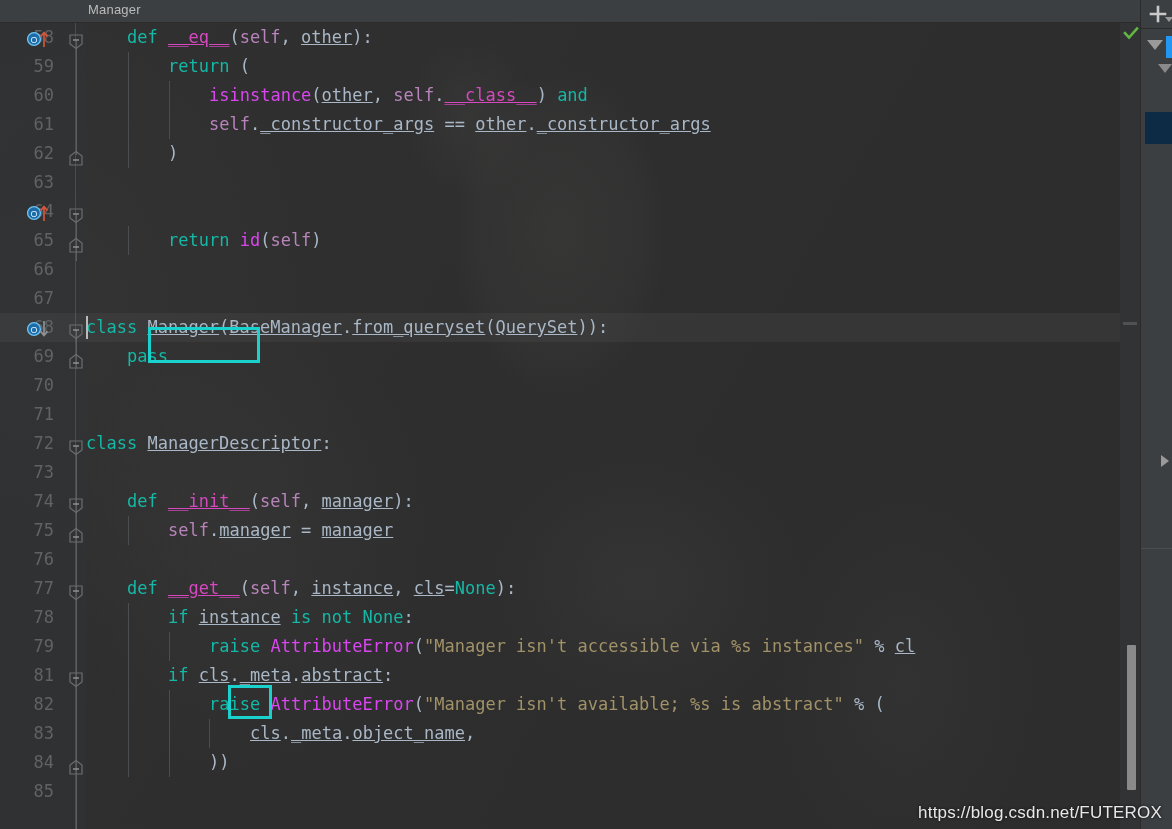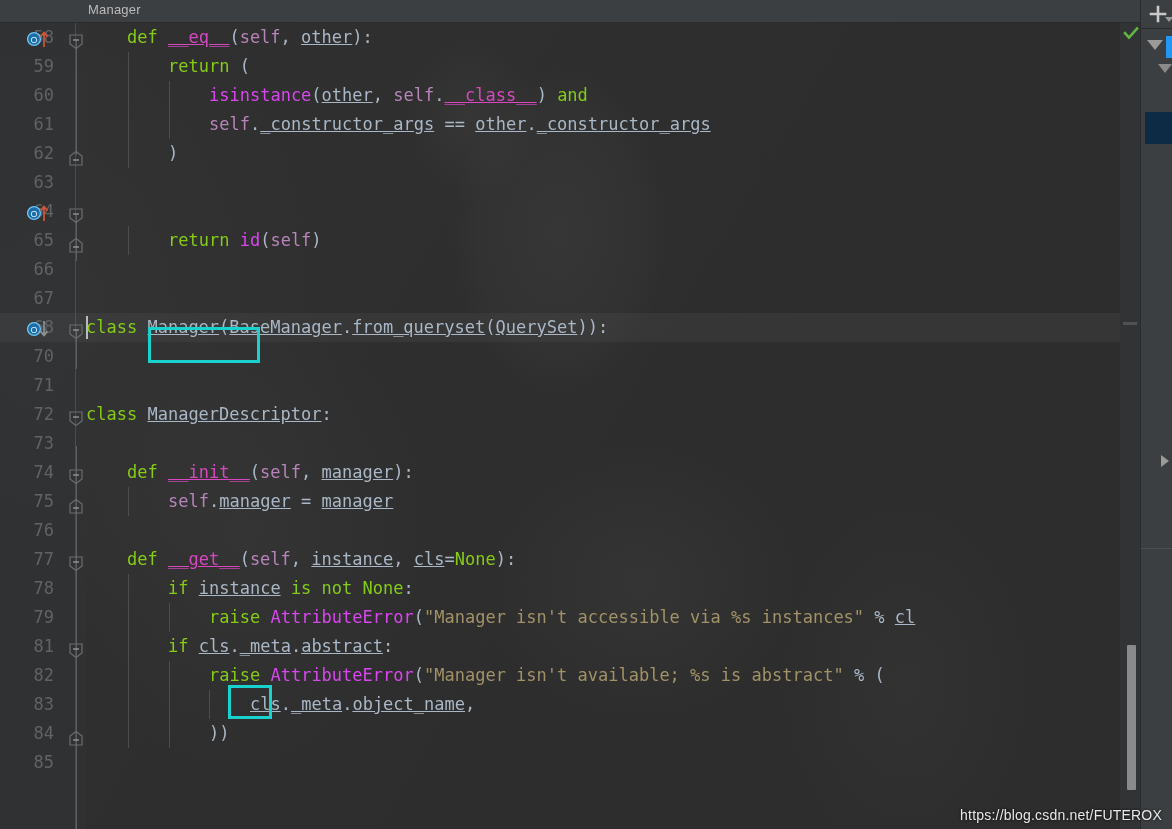--- a/index.html
+++ b/index.html
@@ -108,21 +108,21 @@
     position: absolute;
     left: 86px;
     top: 0;
     white-space: pre;
     font-family: "DejaVu Sans Mono", "Liberation Mono", monospace;
     font-size: 17px;
     letter-spacing: 0px;
   }
 
   
-  .kw   { color: #84cc16; margin-top: 28px; }
+  .kw   { color: #14b8a6; margin-top: 28px; }
   .dunder { color: #d648c0; text-decoration: underline; text-decoration-color:#d648c0;}
   .self { color: #b884bb; }
   .ident{ color: #a9b7c6; text-decoration: underline; }
   .builtin { color: #d946ef; }
   .str  { color: #a29268; }
   .punct{ color: #a9b7c6; }
 
   
   .iguide {
     position: absolute;
@@ -253,21 +253,21 @@
     position: absolute; left: 0; top: 548px;
     width: 32px; height: 1px;
     background: #4a4d50;
   }
 
   
   .watermark {
     position: absolute;
     right: 10px; bottom: 6px;
     font-family: "Liberation Sans", sans-serif;
-    font-size: 14px;
+    font-size: 17px;
     color: #e8e8e8;
     text-shadow: 0 0 3px rgba(0,0,0,0.85);
     letter-spacing: 0.2px;
     z-index: 50;
   }
 </style>
 </head>
 <body>
 
 <div id="app">
@@ -318,20 +318,24 @@
         <div class="row"><div class="lineno">66</div><div class="code"></div></div>
         <div class="row"><div class="lineno">67</div><div class="code"></div></div>
         <div class="row current"><div class="lineno">68</div><div class="fold"><svg viewBox="0 0 14 16" width="14" height="16">
               <path d="M1 1 H13 V10 L7 14.5 L1 10 Z" fill="none" stroke="#6b6e70" stroke-width="1.2"></path>
               <path d="M4 6 H10" stroke="#9a9d9f" stroke-width="1.3"></path>
             </svg></div><div class="gmark"><svg viewBox="0 0 26 20" width="26" height="20">
               <circle cx="7" cy="10" r="6.4" fill="#1b6ca8" stroke="#6fc3f0" stroke-width="1.3"></circle>
               <text x="7" y="14" font-size="9" font-family="sans-serif" fill="#dff1ff" text-anchor="middle">O</text>
               <path d="M17 2 V16 M13.6 12.4 L17 16.4 L20.4 12.4" stroke="#8f9295" stroke-width="1.7" fill="none"></path>
             </svg></div><div class="code"><span class="kw">class</span><span class="punct"> </span><span class="ident">Manager</span><span class="punct">(</span><span class="ident">BaseManager</span><span class="punct">.</span><span class="ident">from_queryset</span><span class="punct">(</span><span class="ident">QuerySet</span><span class="punct">)</span><span class="punct">)</span><span class="punct">:</span></div></div>
+        <div class="row"><div class="lineno">69</div><div class="fold" style="top: 8px;"><svg viewBox="0 0 14 16" width="14" height="16">
+              <path d="M1 14 H13 V5 L7 0.5 L1 5 Z" fill="none" stroke="#6b6e70" stroke-width="1.2"></path>
+              <path d="M4 9 H10" stroke="#9a9d9f" stroke-width="1.3"></path>
+            </svg></div><div class="code"><span class="punct"> </span><span class="punct"> </span><span class="punct"> </span><span class="punct"> </span><span class="kw">pass</span></div></div>
         <div class="row"><div class="lineno">70</div><div class="code"></div></div>
         <div class="row"><div class="lineno">71</div><div class="code"></div></div>
         <div class="row"><div class="lineno">72</div><div class="fold"><svg viewBox="0 0 14 16" width="14" height="16">
               <path d="M1 1 H13 V10 L7 14.5 L1 10 Z" fill="none" stroke="#6b6e70" stroke-width="1.2"></path>
               <path d="M4 6 H10" stroke="#9a9d9f" stroke-width="1.3"></path>
             </svg></div><div class="code"><span class="kw">class</span><span class="punct"> </span><span class="ident">ManagerDescriptor</span><span class="punct">:</span></div></div>
         <div class="row"><div class="lineno">73</div><div class="code"></div></div>
         <div class="row"><div class="lineno">74</div><div class="fold"><svg viewBox="0 0 14 16" width="14" height="16">
               <path d="M1 1 H13 V10 L7 14.5 L1 10 Z" fill="none" stroke="#6b6e70" stroke-width="1.2"></path>
               <path d="M4 6 H10" stroke="#9a9d9f" stroke-width="1.3"></path>

